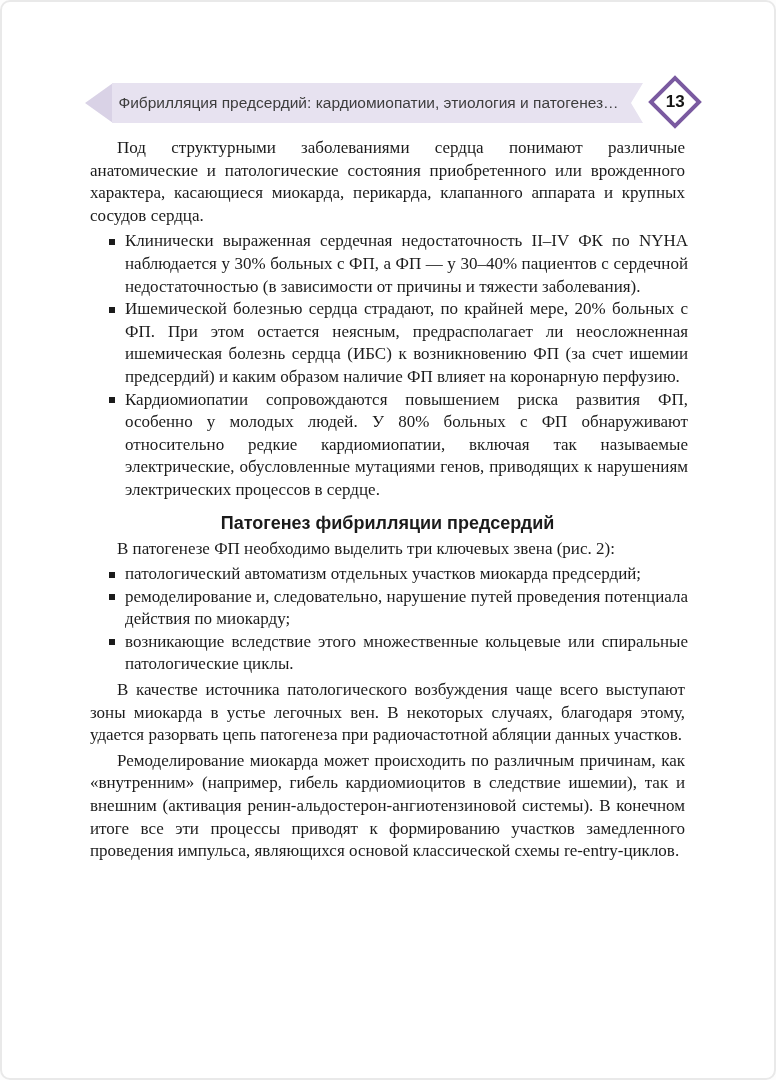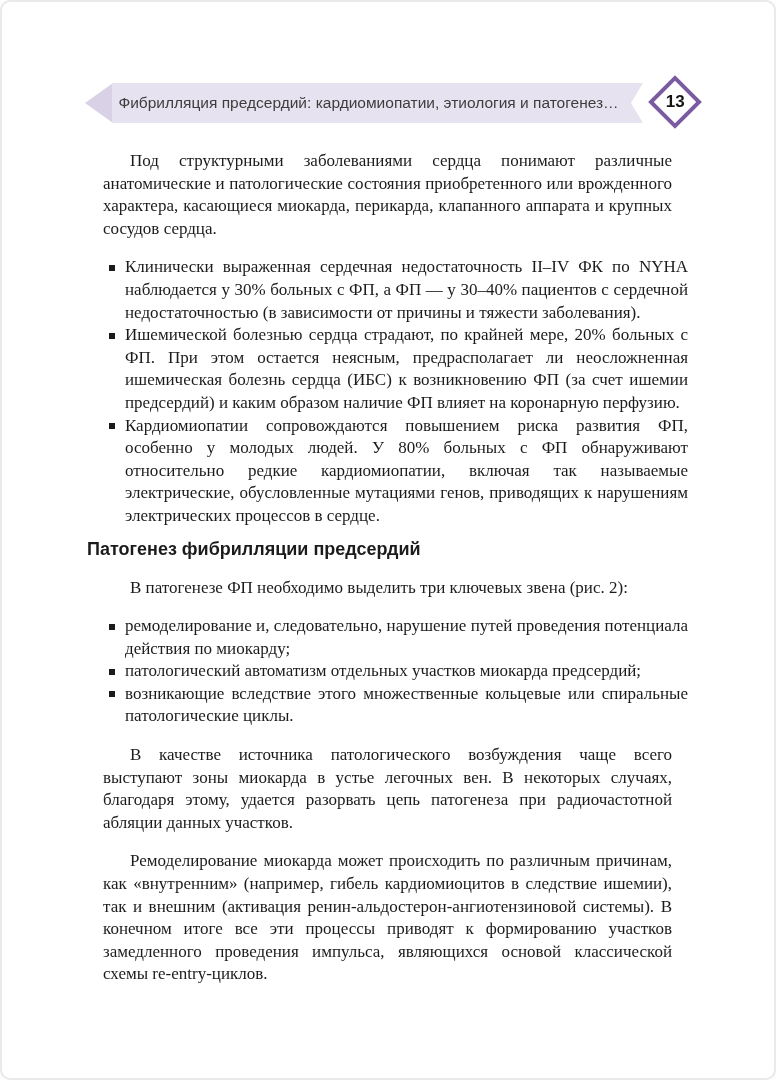--- a/index.html
+++ b/index.html
@@ -61,42 +61,42 @@
   }
 
   
   .content {
     position: absolute; left: 87px; top: 134px;
     width: 601px;
     font-size: 17px;
     line-height: 22.6px;
     text-align: justify;
   }
-  .para { margin: 16px; text-indent: 27px; }
+  .para { margin: 3px; text-indent: 27px; }
   ul.sq-list { margin: 0; padding: 0; list-style: none; }
   ul.sq-list li {
     position: relative;
     margin: 0 12px 0 38px;
     width: 563px;
     text-align: justify;
   }
   ul.sq-list li::before {
     content: "";
     position: absolute;
     left: -16px; top: 8.5px;
     width: 6px; height: 6px;
     background: #1b1b1b;
   }
   .section-heading {
     font-family: "Liberation Sans", sans-serif;
     font-weight: bold;
     font-size: 18px;
     line-height: 23px;
     margin: 10px 0 2px 0;
-    text-align: left;
+    text-align: center;
   }
 </style>
 </head>
 <body>
 
 <div class="page">
 
   <div class="header-band">
     <div class="band-tip"></div>
     <div class="band-body">
@@ -116,22 +116,22 @@
       <li>Клинически выраженная сердечная недостаточность II–IV ФК по NYHA наблюдается у 30% больных с ФП, а ФП — у 30–40% пациентов с сердечной недостаточностью (в зависимости от причины и тяжести заболевания).</li>
       <li>Ишемической болезнью сердца страдают, по крайней мере, 20% больных с ФП. При этом остается неясным, предрасполагает ли неосложненная ишемическая болезнь сердца (ИБС) к возникновению ФП (за счет ишемии предсердий) и каким образом наличие ФП влияет на коронарную перфузию.</li>
       <li>Кардиомиопатии сопровождаются повышением риска развития ФП, особенно у молодых людей. У 80% больных с ФП обнаруживают относительно редкие кардиомиопатии, включая так называемые электрические, обусловленные мутациями генов, приводящих к нарушениям электрических процессов в сердце.</li>
     </ul>
 
     <h2 class="section-heading">Патогенез фибрилляции предсердий</h2>
 
     <p class="para">В патогенезе ФП необходимо выделить три ключевых звена (рис. 2):</p>
 
     <ul class="sq-list">
+      <li>патологический автоматизм отдельных участков миокарда предсердий;</li>
       <li>ремоделирование и, следовательно, нарушение путей проведения потенциала действия по миокарду;</li>
-      <li>патологический автоматизм отдельных участков миокарда предсердий;</li>
       <li>возникающие вследствие этого множественные кольцевые или спиральные патологические циклы.</li>
     </ul>
 
     <p class="para">В качестве источника патологического возбуждения чаще всего выступают зоны миокарда в устье легочных вен. В некоторых случаях, благодаря этому, удается разорвать цепь патогенеза при радиочастотной абляции данных участков.</p>
 
     <p class="para">Ремоделирование миокарда может происходить по различным причинам, как «внутренним» (например, гибель кардиомиоцитов в следствие ишемии), так и внешним (активация ренин-альдостерон-ангиотензиновой системы). В конечном итоге все эти процессы приводят к формированию участков замедленного проведения импульса, являющихся основой классической схемы re-entry-циклов.</p>
 
   </div>
 </div>
 

